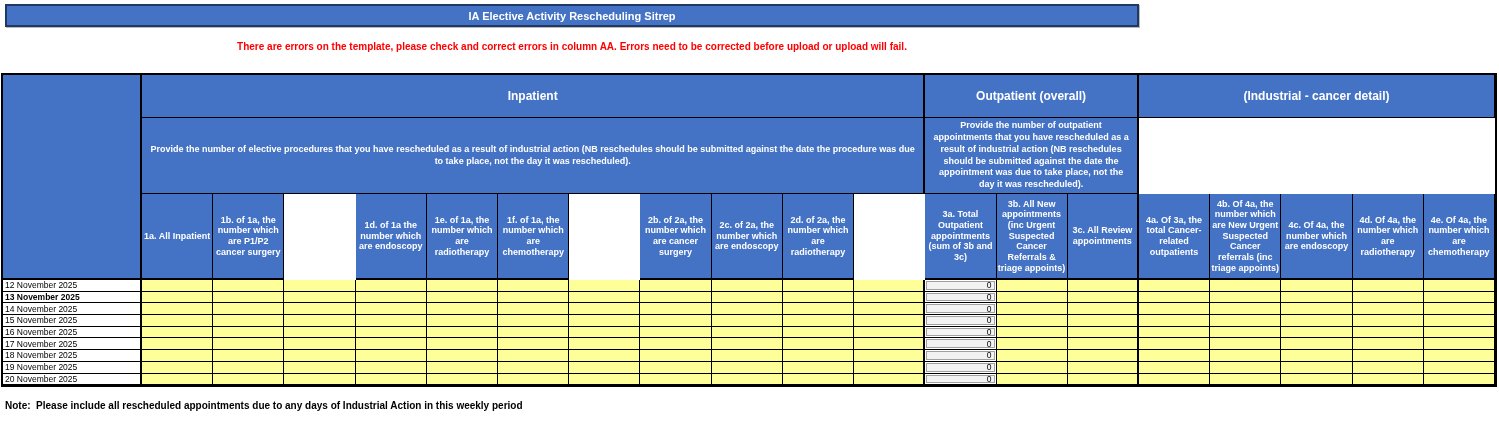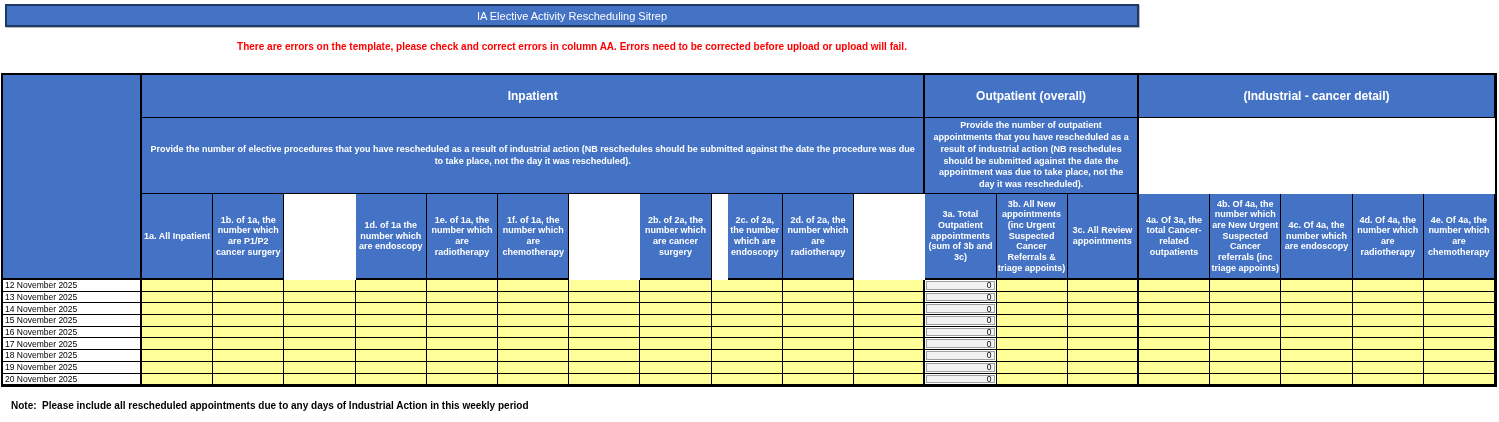--- a/index.html
+++ b/index.html
@@ -8,21 +8,21 @@
   }
   *{box-sizing:border-box; margin:0; padding:0;}
   body{
     width:1499px; height:422px; background:#fff; position:relative;
     font-family:"Liberation Sans", sans-serif; overflow:hidden;
   }
   .title-bar{
     position:absolute; left:5px; top:4px; width:1134px; height:23px;
     background:var(--blue); border:2px solid var(--border-dark);
     display:flex; align-items:center; justify-content:center;
-    color:#fff; font-weight:normal; font-size:11px;
+    color:#fff; font-weight:bold; font-size:11px;
     box-shadow:1px 1px 0 #b8b8b8;
   }
   .error-line{
     position:absolute; left:5px; top:41px; width:1134px; text-align:center;
     color:var(--red); font-weight:bold; font-size:10px;
   }
   .grid{
     position:absolute; left:1px; top:73px; width:1496px;
     display:grid;
     grid-template-columns:139px repeat(19, 1fr);
@@ -46,21 +46,21 @@
     border-right-width:2px;
   }
   .ycell{background:var(--yellow);}
   .gcell{background:#fff; display:flex; align-items:center; justify-content:center; padding:1px 1px;}
   .gcell .inner{
     background:var(--grey); border:1px solid #a0a0a0; width:100%; height:100%;
     display:flex; align-items:center; justify-content:flex-end;
     font-size:8.5px; color:#000; padding-right:2px;
   }
   .note{
-    position:absolute; left:11px; top:400px; color:#000;
+    position:absolute; left:5px; top:400px; color:#000;
     font-weight:bold; font-size:10px; white-space:pre;
   }
 </style>
 </head>
 <body>
 
 <div class="title-bar">
   <span>IA Elective Activity Rescheduling Sitrep</span>
 </div>
 
@@ -72,21 +72,21 @@
     <div class="cell hcell section-h thickR" style="grid-area: 1 / 13 / auto / span 3;">Outpatient (overall)</div>
     <div class="cell hcell desc thickR" style="grid-area: 2 / 2 / auto / span 11;">Provide the number of elective procedures that you have rescheduled as a result of industrial action (NB reschedules should be submitted against the date the procedure was due to take place, not the day it was rescheduled).</div>
     <div class="cell hcell desc thickR" style="grid-area: 2 / 13 / auto / span 3;">Provide the number of outpatient appointments that you have rescheduled as a result of industrial action (NB reschedules should be submitted against the date the appointment was due to take place, not the day it was rescheduled).</div>
     <div class="cell hcell section-h" style="grid-area: 1 / 16 / auto / span 5;">(Industrial - cancer detail)</div>
     <div class="cell hcell colh" style="grid-area: 3 / 2;">1a. All Inpatient</div>
     <div class="cell hcell colh" style="grid-area: 3 / 3;">1b. of 1a, the number which are P1/P2 cancer surgery</div>
     <div class="cell hcell colh" style="grid-area: 3 / 5; text-align: center;">1d. of 1a the number which are endoscopy</div>
     <div class="cell hcell colh" style="grid-area: 3 / 6;">1e. of 1a, the number which are radiotherapy</div>
     <div class="cell hcell colh" style="grid-area: 3 / 7;">1f. of 1a, the number which are chemotherapy</div>
     <div class="cell hcell colh" style="grid-area: 3 / 9;">2b. of 2a, the number which are cancer surgery</div>
-    <div class="cell hcell colh" style="grid-area: 3 / 10; margin-left: 16px;">2c. of 2a, the number which are endoscopy</div>
+    <div class="cell hcell colh" style="grid-area: 3 / 10;">2c. of 2a, the number which are endoscopy</div>
     <div class="cell hcell colh" style="grid-area: 3 / 11;">2d. of 2a, the number which are radiotherapy</div>
     <div class="cell hcell colh" style="grid-area: 3 / 13;">3a. Total Outpatient appointments (sum of 3b and 3c)</div>
     <div class="cell hcell colh" style="grid-area: 3 / 14;">3b. All New appointments (inc Urgent Suspected Cancer Referrals &amp; triage appoints)</div>
     <div class="cell hcell colh thickR" style="grid-area: 3 / 15;">3c. All Review appointments</div>
     <div class="cell hcell colh" style="grid-area: 3 / 16;">4a. Of 3a, the total Cancer-related outpatients</div>
     <div class="cell hcell colh" style="grid-area: 3 / 17;">4b. Of 4a, the number which are New Urgent Suspected Cancer referrals (inc triage appoints)</div>
     <div class="cell hcell colh" style="grid-area: 3 / 18;">4c. Of 4a, the number which are endoscopy</div>
     <div class="cell hcell colh" style="grid-area: 3 / 19;">4d. Of 4a, the number which are radiotherapy</div>
     <div class="cell hcell colh" style="grid-area: 3 / 20;">4e. Of 4a, the number which are chemotherapy</div>
     <div class="cell date-cell" style="grid-area: 4 / 1;">12 November 2025</div>
@@ -104,21 +104,21 @@
     <div class="cell gcell" style="grid-area: 4 / 13;">
       <div class="inner">0</div>
     </div>
     <div class="cell ycell" style="grid-area: 4 / 14;"></div>
     <div class="cell ycell thickR" style="grid-area: 4 / 15;"></div>
     <div class="cell ycell" style="grid-area: 4 / 16;"></div>
     <div class="cell ycell" style="grid-area: 4 / 17;"></div>
     <div class="cell ycell" style="grid-area: 4 / 18;"></div>
     <div class="cell ycell" style="grid-area: 4 / 19;"></div>
     <div class="cell ycell" style="grid-area: 4 / 20;"></div>
-    <div class="cell date-cell" style="grid-area: 5 / 1;">13 November 2025</div>
+    <div class="cell date-cell" style="grid-area: 5 / 1; font-weight: bold;">13 November 2025</div>
     <div class="cell ycell" style="grid-area: 5 / 2;"></div>
     <div class="cell ycell" style="grid-area: 5 / 3;"></div>
     <div class="cell ycell" style="grid-area: 5 / 4;"></div>
     <div class="cell ycell" style="grid-area: 5 / 5;"></div>
     <div class="cell ycell" style="grid-area: 5 / 6;"></div>
     <div class="cell ycell" style="grid-area: 5 / 7;"></div>
     <div class="cell ycell" style="grid-area: 5 / 8;"></div>
     <div class="cell ycell" style="grid-area: 5 / 9;"></div>
     <div class="cell ycell" style="grid-area: 5 / 10;"></div>
     <div class="cell ycell" style="grid-area: 5 / 11;"></div>

